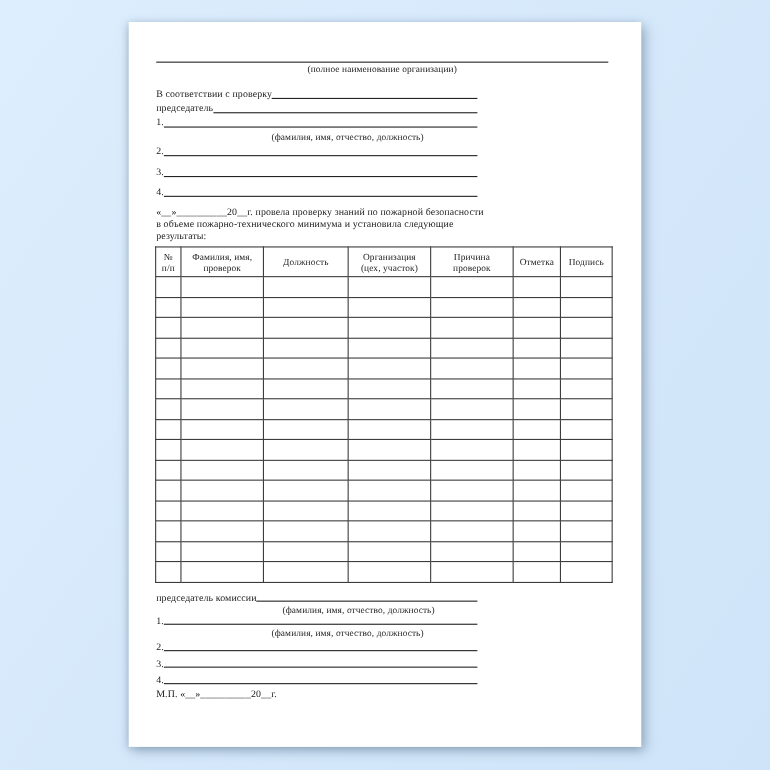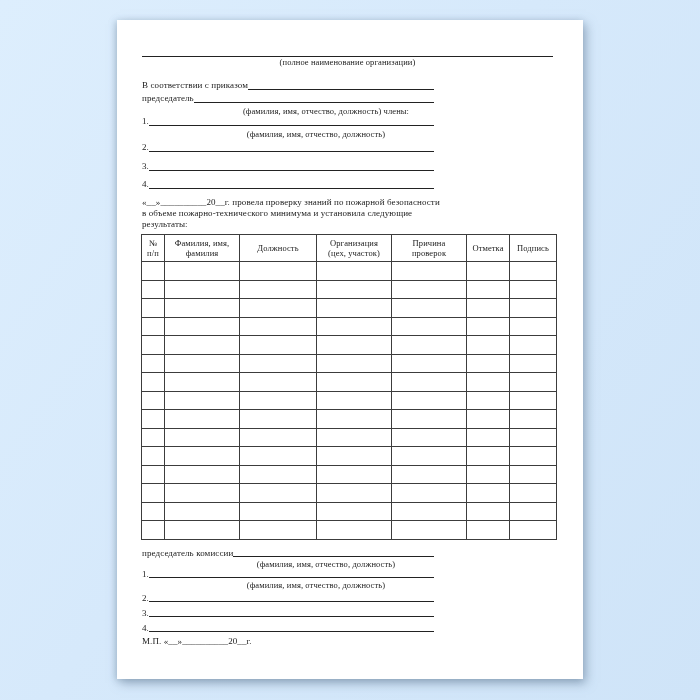--- a/index.html
+++ b/index.html
@@ -59,31 +59,30 @@
 <body>
 
 <div class="stage">
   <div class="page">
     <div class="content">
 
       <div class="org-blank"></div>
       <div class="caption center">(полное наименование организации)</div>
 
       <div class="line-row w-narrow mt13">
-        <span>В соответствии с приказом</span>
+        <span>В соответствии с проверку</span>
         <span class="fill"></span>
       </div>
 
 
       <div class="line-row w-narrow">
         <span>председатель</span>
         <span class="fill"></span>
       </div>
 
-      <div class="caption center w-narrow indent-lg">(фамилия, имя, отчество, должность) члены:</div>
 
       <div class="line-row w-narrow">
         <span>1.</span>
         <span class="fill"></span>
       </div>
 
       <div class="caption center w-narrow indent-sm">(фамилия, имя, отчество, должность)</div>
 
       <div class="line-row w-narrow mt3">
         <span>2.</span>
@@ -112,21 +111,21 @@
             <col>
             <col>
             <col>
             <col>
         </colgroup>
         <thead id="table-head">
             <tr>
               <th>№
 п/п</th>
               <th>Фамилия, имя,
-фамилия</th>
+проверок</th>
               <th>Должность</th>
               <th>Организация
 (цех, участок)</th>
               <th>Причина
 проверок</th>
               <th>Отметка</th>
               <th>Подпись</th>
             </tr>
           </thead>
         <tbody id="table-body">

